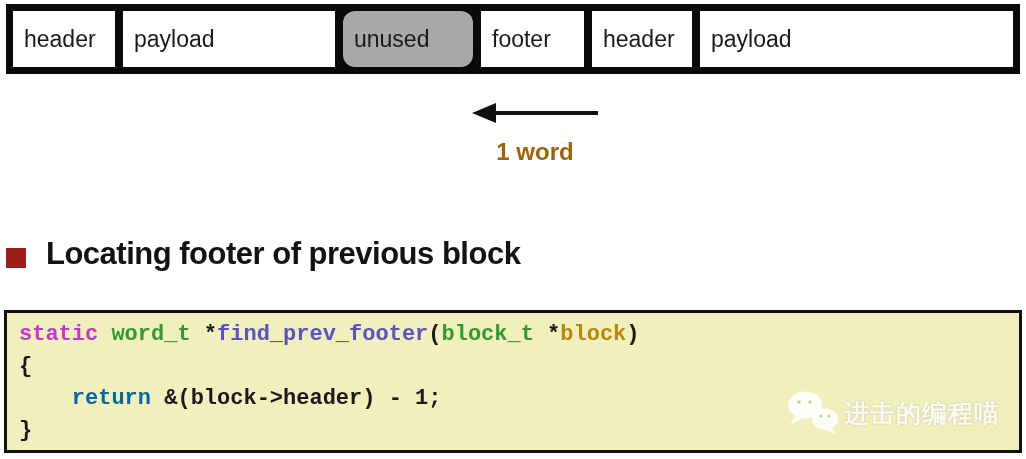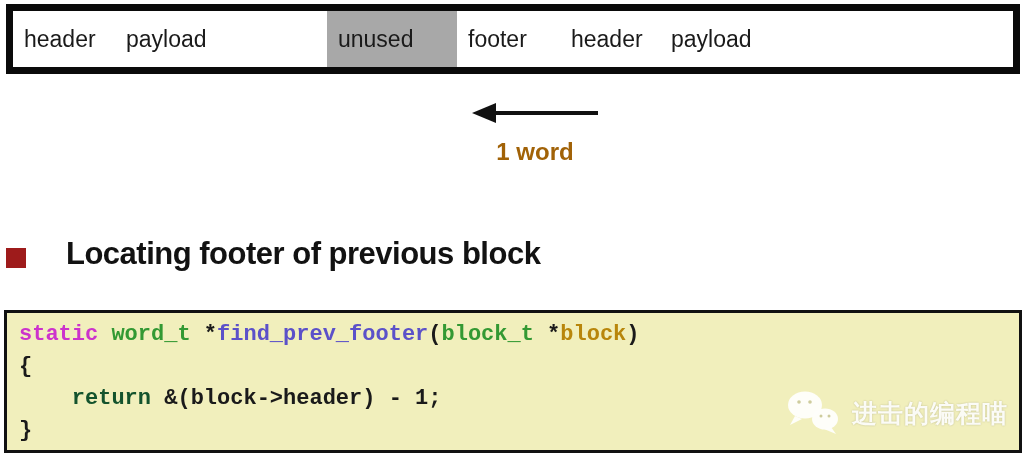--- a/index.html
+++ b/index.html
@@ -3,59 +3,59 @@
 <meta charset="utf-8">
 <style>
   html,body{margin:0;padding:0;}
   body{
     width:1026px;height:459px;position:relative;background:#ffffff;
     font-family:"Liberation Sans",sans-serif;overflow:hidden;
   }
   
   .mem-diagram{
     position:absolute;left:6px;top:4px;width:1014px;height:70px;
-    background:#0a0a0a;display:flex;gap:0;padding:7px;box-sizing:border-box;
+    background:#0a0a0a;display:flex;gap:8px;padding:7px;box-sizing:border-box;
   }
   .mem-cell{
     background:#ffffff;display:flex;align-items:center;
     font-size:23px;color:#1a1a1a;padding-left:11px;box-sizing:border-box;
     white-space:nowrap;overflow:hidden;
   }
   .mem-cell:nth-child(1){width:102px;}
   .mem-cell:nth-child(2){width:212px;}
-  .mem-cell:nth-child(3){width:130px;}
+  .mem-cell:nth-child(3){width:130px;border-radius:12px;}
   .mem-cell:nth-child(4){width:103px;}
   .mem-cell:nth-child(5){width:100px;}
   .mem-cell:nth-child(6){flex:1;}
   
   .arrow-wrap{position:absolute;left:470px;top:101px;width:130px;height:24px;}
   .arrow-label{
     position:absolute;left:470px;top:138px;width:130px;text-align:center;
     font-size:24px;font-weight:bold;color:#a16207;
   }
   
-  .heading-row{position:absolute;left:6px;top:236px;display:flex;align-items:flex-start;gap:20px;}
+  .heading-row{position:absolute;left:6px;top:236px;display:flex;align-items:flex-start;}
   .bullet{width:20px;height:20px;margin-top:12px;flex:0 0 auto;}
   .heading-text{
     margin:0 0 0 20px;font-size:31px;font-weight:bold;color:#121212;
     letter-spacing:-0.5px;white-space:nowrap;
   }
   
   .code-box{
     position:absolute;left:4px;right:4px;top:310px;bottom:6px;
     background:#f1efbc;border:3px solid #111;box-sizing:border-box;
     padding:6px 12px;
   }
   .code-line{
     font-family:"Liberation Mono",monospace;font-weight:bold;
     font-size:22px;line-height:32px;white-space:pre;color:#1a1a1a;
   }
   
   .watermark{
-    position:absolute;left:786px;top:390px;display:flex;align-items:center;gap:10px;
+    position:absolute;left:786px;top:390px;display:flex;align-items:center;gap:2px;
     opacity:0.95;pointer-events:none;justify-content:space-between;
   }
   .watermark-text{
     font-size:25px;color:rgba(255,255,255,0.95);font-weight:bold;
     text-shadow:0 0 2px rgba(140,138,100,0.55);white-space:nowrap;letter-spacing:1px;
   }
 </style>
 </head>
 <body>
 
@@ -79,21 +79,21 @@
 <div class="heading-row">
   <svg class="bullet" viewBox="0 0 20 20">
     <rect x="0" y="0" width="20" height="20" fill="#9e1b1b"></rect>
   </svg>
   <h2 class="heading-text">Locating footer of previous block</h2>
 </div>
 
 <div class="code-box">
     <div class="code-line"><span style="color: rgb(204, 51, 204);">static</span><span style="color: rgb(26, 26, 26);"> </span><span style="color: rgb(51, 153, 51);">word_t</span><span style="color: rgb(26, 26, 26);"> *</span><span style="color: rgb(91, 81, 201);">find_prev_footer</span><span style="color: rgb(26, 26, 26);">(</span><span style="color: rgb(51, 153, 51);">block_t</span><span style="color: rgb(26, 26, 26);"> *</span><span style="color: rgb(184, 134, 11);">block</span><span style="color: rgb(26, 26, 26);">)</span></div>
     <div class="code-line"><span style="color: rgb(26, 26, 26);">{</span></div>
-    <div class="code-line"><span style="color: rgb(26, 26, 26);">    </span><span style="color: #14532d;">return</span><span style="color: rgb(26, 26, 26); margin-top: 32px;"> &amp;(block-&gt;header) - 1;</span></div>
+    <div class="code-line"><span style="color: rgb(26, 26, 26);">    </span><span style="color: #0369a1;">return</span><span style="color: rgb(26, 26, 26); margin-top: 32px;"> &amp;(block-&gt;header) - 1;</span></div>
     <div class="code-line"><span style="color: rgb(26, 26, 26);">}</span></div>
   </div>
 
 <div class="watermark">
   <svg width="56" height="46" viewBox="0 0 56 46">
     <g fill="rgba(255,255,255,0.96)">
       <ellipse cx="19" cy="15" rx="17" ry="13.5"></ellipse>
       <polygon points="9,26 4,35 16,29"></polygon>
       <ellipse cx="39" cy="29" rx="13" ry="10.5"></ellipse>
       <polygon points="45,37 50,44 38,39"></polygon>

